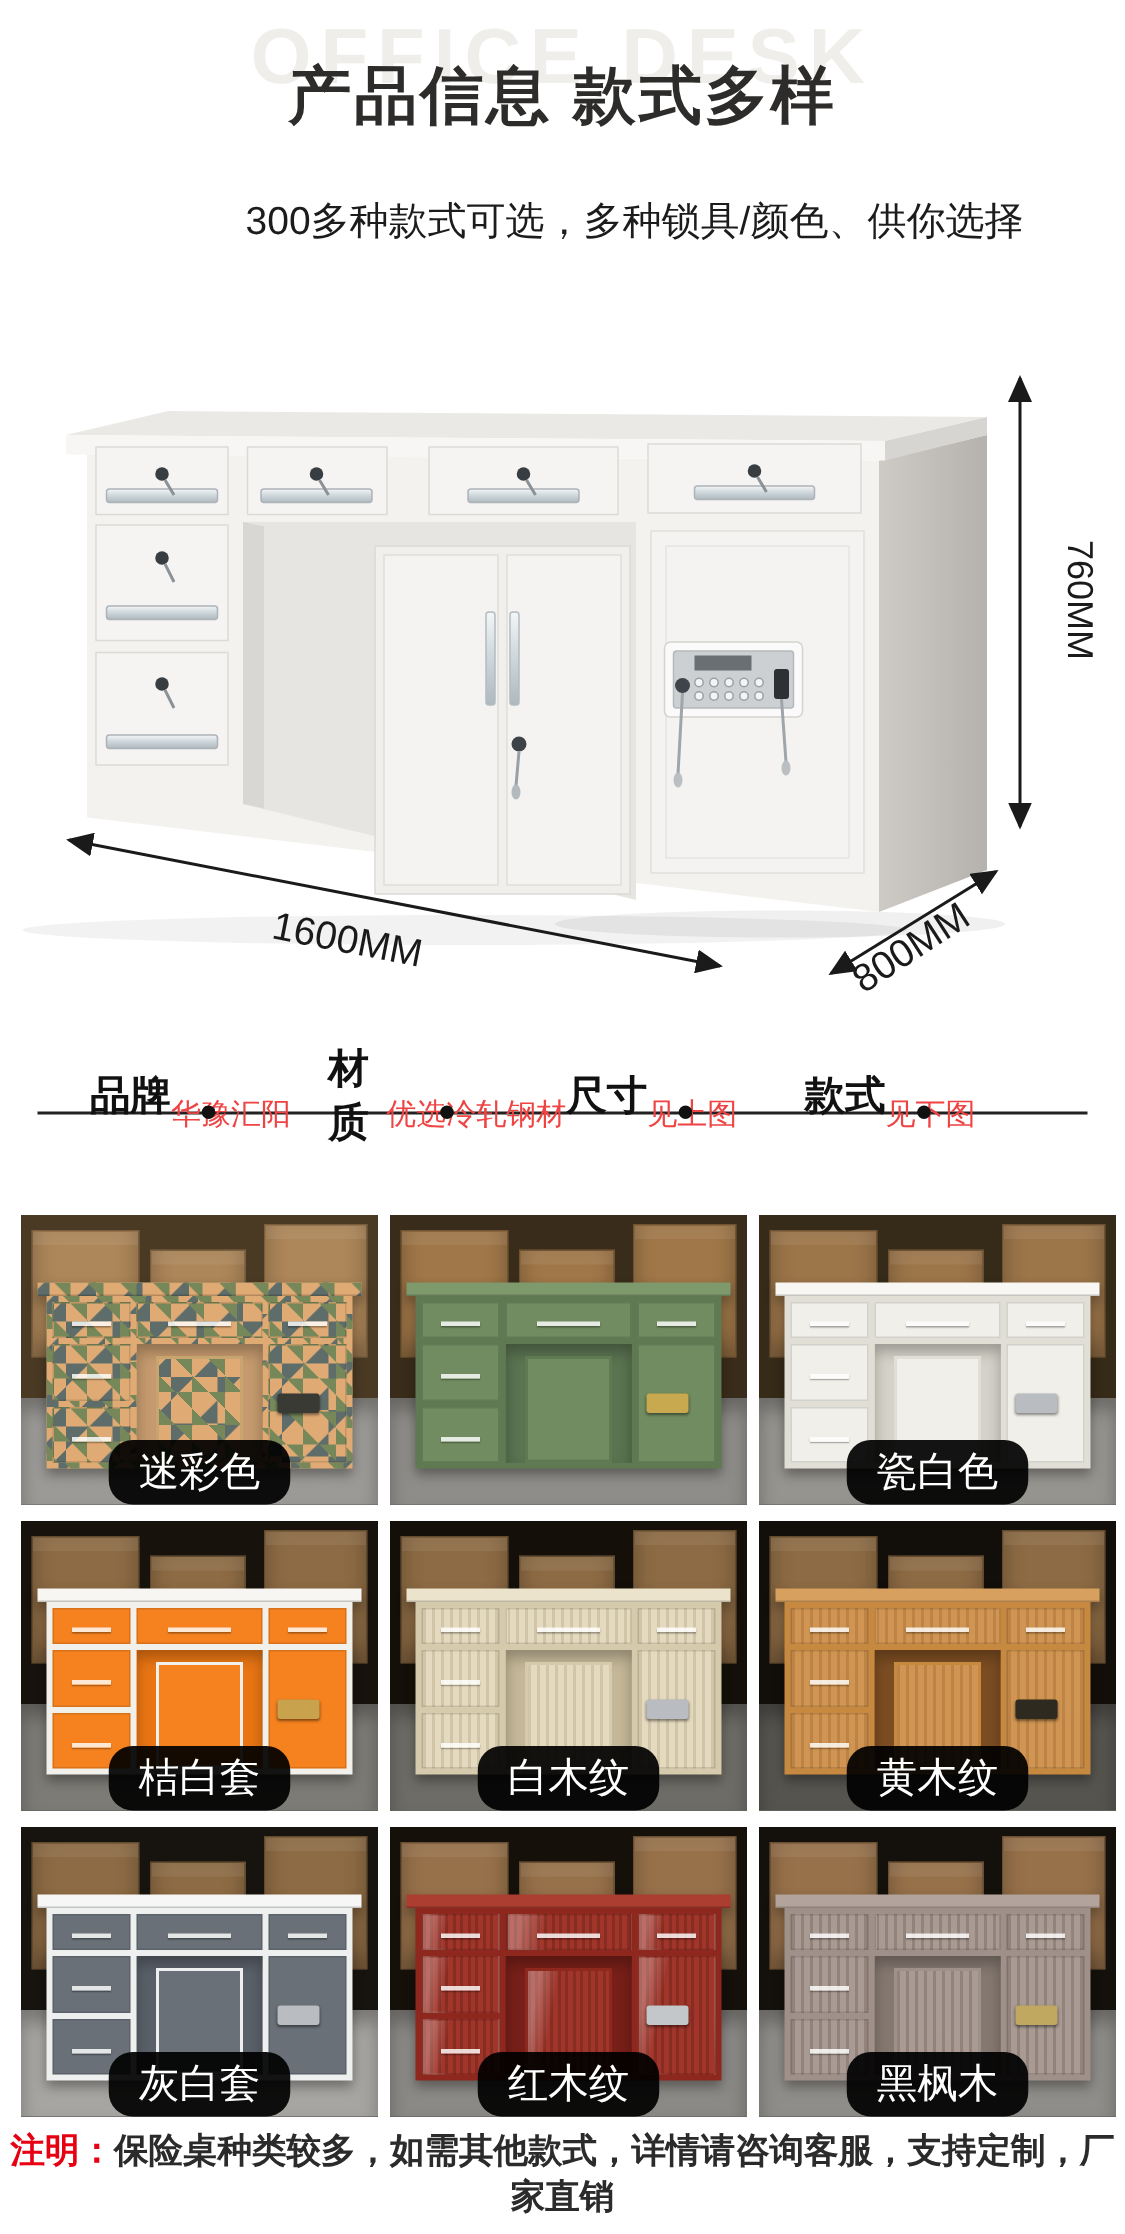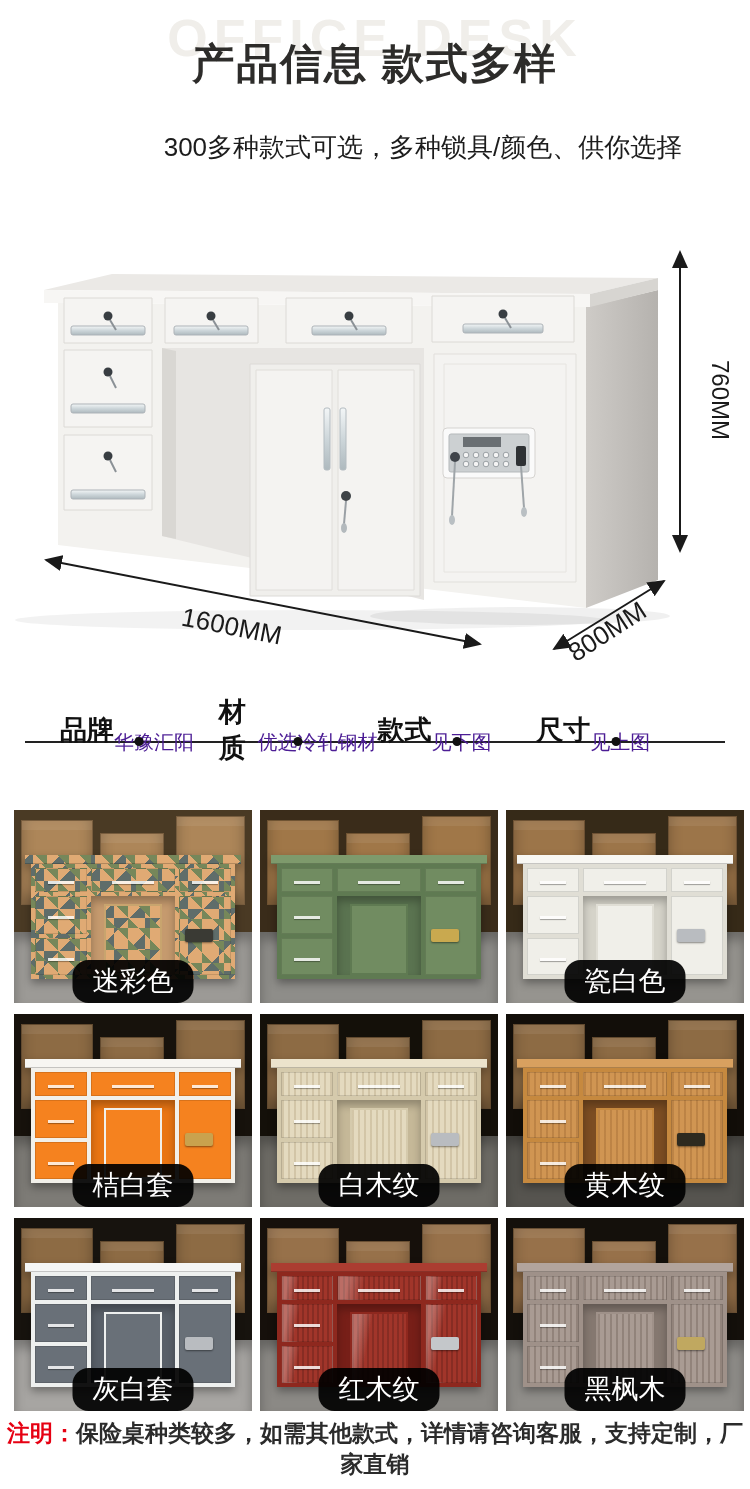--- a/index.html
+++ b/index.html
@@ -29,21 +29,21 @@
   .dim-text { font-size:26px; fill:#1a1a1a; }
   .dim-text-sm { font-size:24px; fill:#1a1a1a; }
 
   
   .specs { position:absolute; top:688px; left:60px; width:635px; display:flex; }
   .spec-col { flex:1; position:relative; display:flex; flex-direction:row; align-items:center; }
   .spec-label { font-size:27px; font-weight:bold; color:#111; margin-top:6px; }
   .spec-dot { position:absolute; top:49px; left:50%; transform:translateX(-50%);
     width:9px; height:9px; border-radius:50%; background:#111; z-index:2; }
   .spec-rule { position:absolute; top:741px; left:25px; right:25px; border-top:2px solid #222; }
-  .spec-value { font-size:20px; color:#4c1d95; margin-top:30px; white-space:nowrap; }
+  .spec-value { font-size:20px; color:#ef4444; margin-top:30px; white-space:nowrap; }
 
   
   .style-grid {
     position:absolute; top:810px; left:14px;
     display:grid; grid-template-columns:repeat(3,238px); grid-auto-rows:193px;
     column-gap:8px; row-gap:11px;
   }
   .tile { position:relative; }
   .photo { position:absolute; inset:0; overflow:hidden; background:#111; }
   .wall { position:absolute; inset:0; background:var(--wall); }
@@ -232,29 +232,29 @@
     <div class="spec-label">品牌</div>
     <div class="spec-dot"></div>
     <div class="spec-value">华豫汇阳</div>
   </div>
   <div class="spec-col">
     <div class="spec-label">材质</div>
     <div class="spec-dot"></div>
     <div class="spec-value">优选冷轧钢材</div>
   </div>
   <div class="spec-col">
+    <div class="spec-label">尺寸</div>
+    <div class="spec-dot"></div>
+    <div class="spec-value">见上图</div>
+  </div>
+  <div class="spec-col">
     <div class="spec-label">款式</div>
     <div class="spec-dot"></div>
     <div class="spec-value">见下图</div>
   </div>
-  <div class="spec-col">
-    <div class="spec-label">尺寸</div>
-    <div class="spec-dot"></div>
-    <div class="spec-value">见上图</div>
-  </div>
 </div>
 
 <div class="style-grid">
   <figure class="tile p-camo" style="--wall: #4a3a24; --box: #ad8659; --floor: #9c9a96; --frame: #c8a46e; --panel: #e0aa74; --top: #9aa06a; --interior: #c59a6e; --lock: #3a3a34; --grain: rgba(0,0,0,0);">
     <div class="photo">
   <div class="wall"></div>
   <div class="box b1"></div>
   <div class="box b2"></div>
   <div class="box b3"></div>
   <div class="floorarea"></div>

